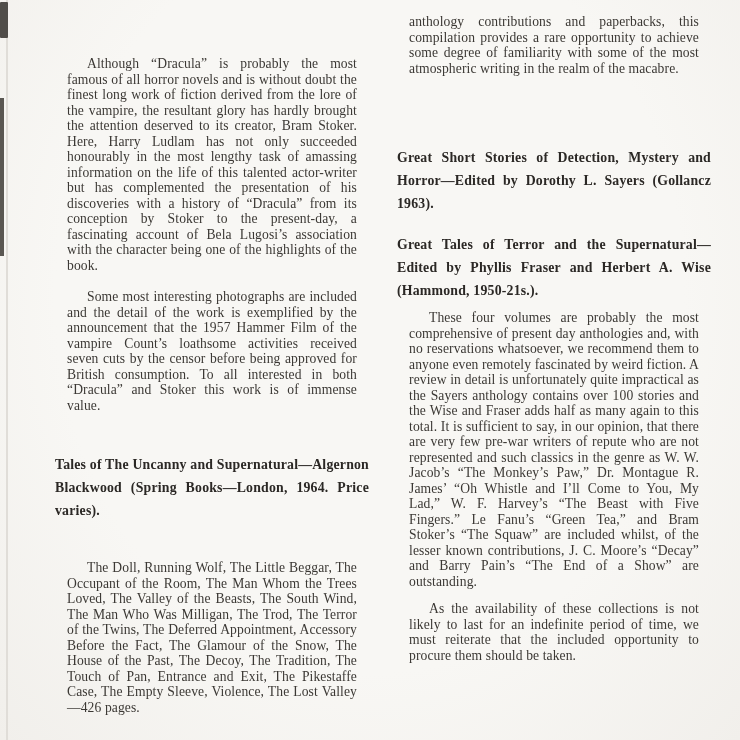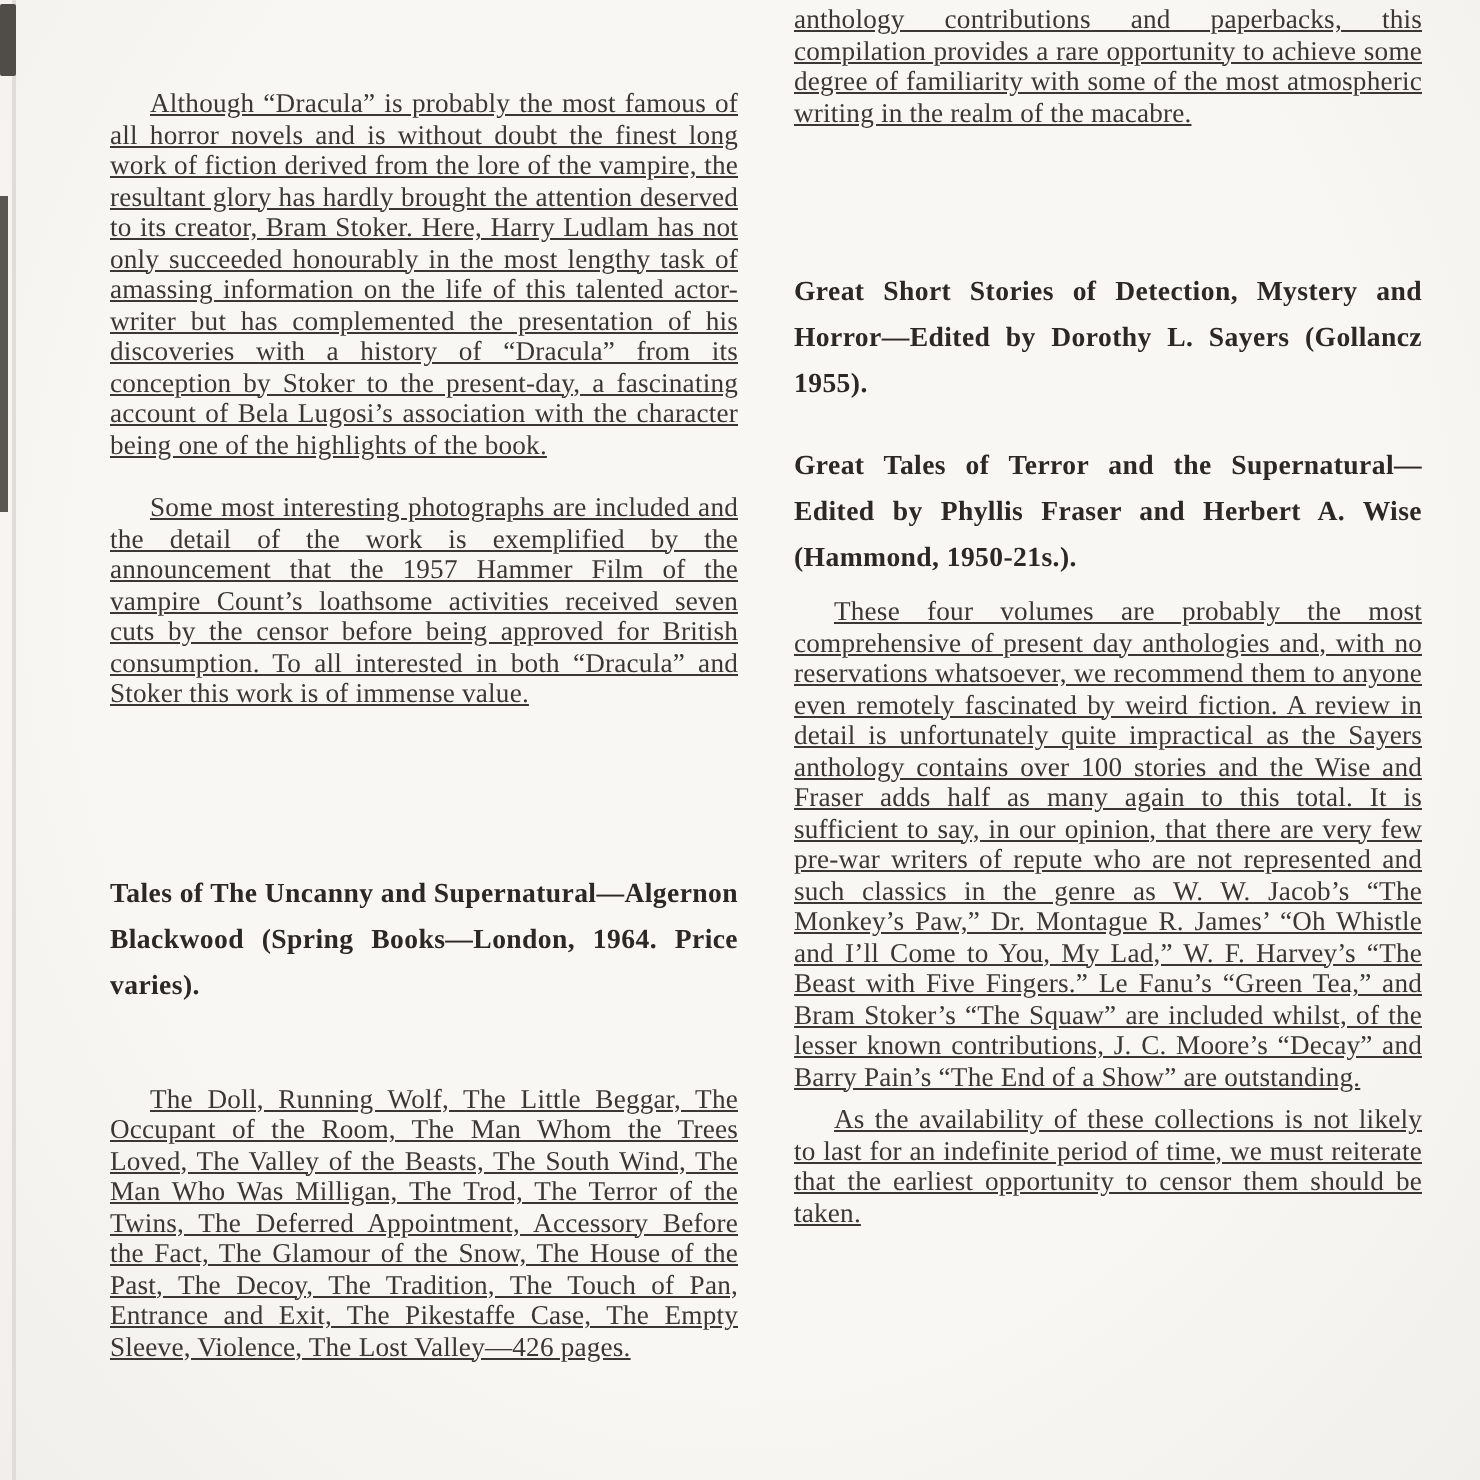--- a/index.html
+++ b/index.html
@@ -14,41 +14,40 @@
     color:#3b3834;
   }
   
   .edge-line{position:absolute;left:6px;top:0;width:2px;height:740px;background:#e0ddd8;}
   .mark-top{position:absolute;left:0;top:2px;width:8px;height:36px;background:#504d49;border-radius:1px;}
   .mark-mid{position:absolute;left:0;top:98px;width:4px;height:158px;background:#5a5752;}
   .col{position:absolute;}
   .col-left{left:55px;top:44px;width:314px;}
   .col-right{left:397px;top:2px;width:314px;}
   .para{
-    margin:0;
+    margin:12px;
     font-size:13.6px;
     line-height:15.5px;
     text-align:justify;
     text-indent:20px;
     letter-spacing:.1px;
-    text-decoration:underline;
   }
   .no-indent{text-indent:0;}
   .heading{
     margin:0;
     font-size:13.8px;
     font-weight:bold;
     line-height:23px;
     text-align:justify;
     color:#2b2825;
     letter-spacing:.2px;
   }
   
   .b-l2{margin-top:16px;}
-  .b-l3{margin-top:80px;}
+  .b-l3{margin-top:40px;}
   .b-l4{margin-top:38px;}
   .b-r2{margin-top:70px;}
   .b-r3{margin-top:26px;}
   .b-r4{margin-top:18px;}
   .b-r5{margin-top:8px;}
   .b-r6{margin-top:6px;}
 </style>
 </head>
 <body>
 
@@ -60,19 +59,19 @@
 
   <div class="col col-left">
     <p class="para b-l1">Although “Dracula” is probably the most famous of all horror novels and is without doubt the finest long work of fiction derived from the lore of the vampire, the resultant glory has hardly brought the attention deserved to its creator, Bram Stoker.  Here, Harry Ludlam has not only succeeded honourably in the most lengthy task of amassing information on the life of this talented actor-writer but has complemented the presentation of his discoveries with a history of “Dracula” from its conception by Stoker to the present-day, a fascinating account of Bela Lugosi’s association with the character being one of the highlights of the book.</p>
     <p class="para b-l2">Some most interesting photographs are included and the detail of the work is exemplified by the announcement that the 1957 Hammer Film of the vampire Count’s loathsome activities received seven cuts by the censor before being approved for British consumption. To all interested in both “Dracula” and Stoker this work is of immense value.</p>
     <p class="heading b-l3">Tales of The Uncanny and Supernatural—Algernon Blackwood (Spring Books—London, 1964.  Price varies).</p>
     <p class="para b-l4">The Doll, Running Wolf, The Little Beggar, The Occupant of the Room, The Man Whom the Trees Loved, The Valley of the Beasts, The South Wind, The Man Who Was Milligan, The Trod, The Terror of the Twins, The Deferred Appointment, Accessory Before the Fact, The Glamour of the Snow, The House of the Past, The Decoy, The Tradition, The Touch of Pan, Entrance and Exit, The Pikestaffe Case, The Empty Sleeve, Violence, The Lost Valley—426 pages.</p>
   </div>
 
   <div class="col col-right">
     <p class="para no-indent b-r1">anthology contributions and paperbacks, this compilation provides a rare opportunity to achieve some degree of familiarity with some of the most atmospheric writing in the realm of the macabre.</p>
-    <p class="heading b-r2">Great Short Stories of Detection, Mystery and Horror—Edited by Dorothy L. Sayers (Gollancz 1955).</p>
+    <p class="heading b-r2">Great Short Stories of Detection, Mystery and Horror—Edited by Dorothy L. Sayers (Gollancz 1963).</p>
     <p class="heading b-r4">Great Tales of Terror and the Supernatural—Edited by Phyllis Fraser and Herbert A. Wise (Hammond, 1950-21s.).</p>
     <p class="para b-r5">These four volumes are probably the most comprehensive of present day anthologies and, with no reservations whatsoever, we recommend them to anyone even remotely fascinated by weird fiction.  A review in detail is unfortunately quite impractical as the Sayers anthology contains over 100 stories and the Wise and Fraser adds half as many again to this total.  It is sufficient to say, in our opinion, that there are very few pre-war writers of repute who are not represented and such classics in the genre as W. W. Jacob’s “The Monkey’s Paw,” Dr. Montague R. James’ “Oh Whistle and I’ll Come to You, My Lad,” W. F. Harvey’s “The Beast with Five Fingers.” Le Fanu’s “Green Tea,” and Bram Stoker’s “The Squaw” are included whilst, of the lesser known contributions, J. C. Moore’s “Decay” and Barry Pain’s “The End of a Show” are outstanding.</p>
-    <p class="para b-r6">As the availability of these collections is not likely to last for an indefinite period of time, we must reiterate that the earliest opportunity to censor them should be taken.</p>
+    <p class="para b-r6">As the availability of these collections is not likely to last for an indefinite period of time, we must reiterate that the included opportunity to procure them should be taken.</p>
   </div>
 
 </div>
 
 </body></html>

